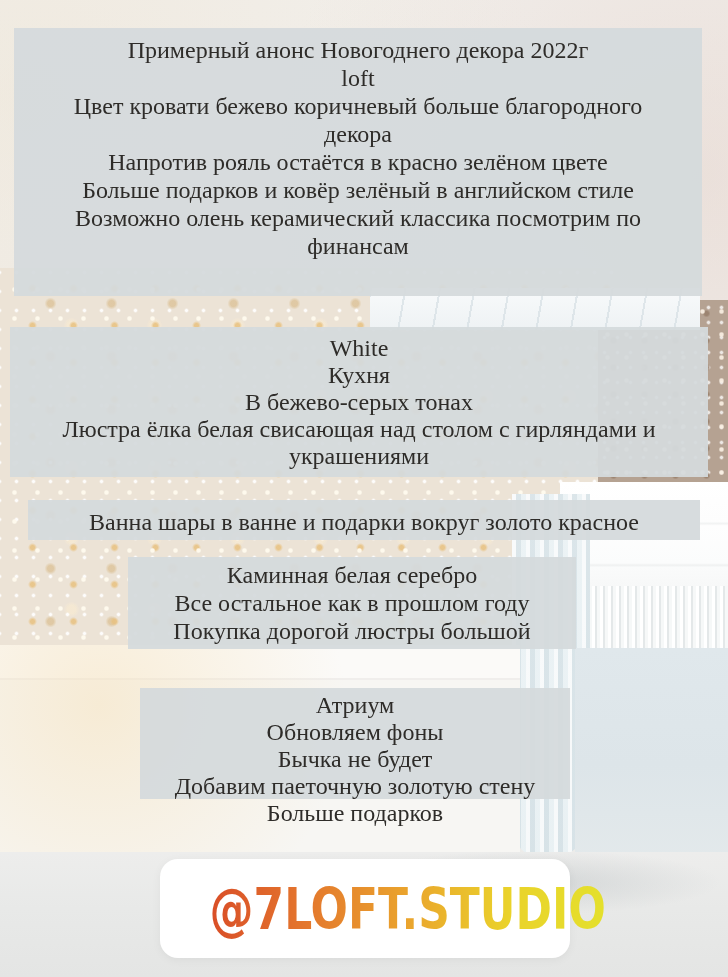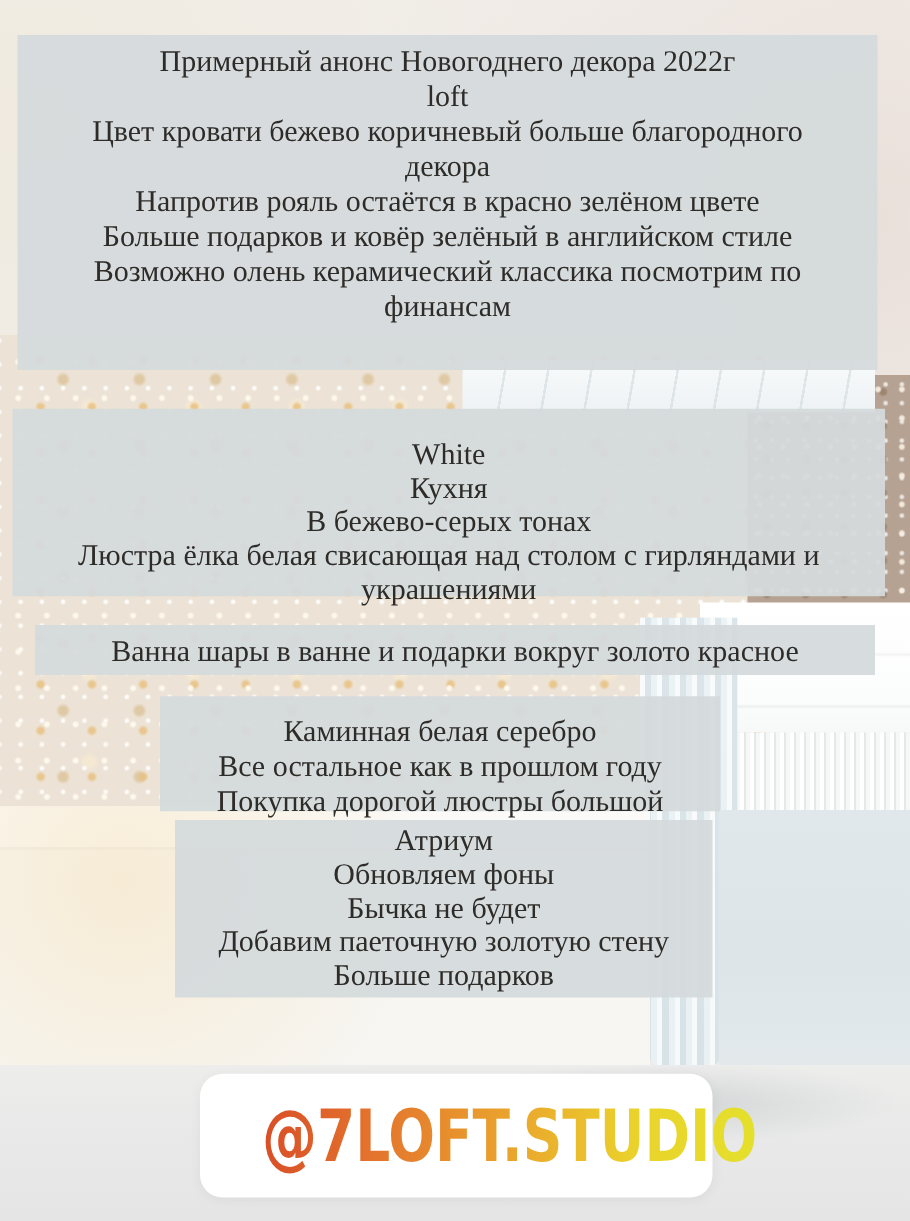--- a/index.html
+++ b/index.html
@@ -85,27 +85,27 @@
     position:absolute;
     background:rgba(213,218,220,.94);
     color:#2e2c29;
     text-align:center;
     font-size:24px;
     box-sizing:border-box;
   }
   .note .ln{white-space:nowrap;}
   #note-loft     {left:14px; top:28px;  width:688px;height:268px;padding-top:8px;}
   #note-loft .ln {line-height:28px;}
-  #note-white    {left:10px; top:327px; width:698px;height:150px;padding-top:24px;}
+  #note-white    {left:10px; top:327px; width:698px;height:150px;padding-top:8px;}
   #note-white .ln{line-height:27px;}
   #note-bath     {left:28px; top:500px; width:672px;height:40px; padding-top:7px;}
   #note-bath .ln {line-height:30px;}
-  #note-fireplace{left:128px;top:557px; width:448px;height:92px; padding-top:15px;}
+  #note-fireplace{left:128px;top:557px; width:448px;height:92px; padding-top:4px;}
   #note-fireplace .ln{line-height:28px;}
-  #note-atrium   {left:140px;top:656px; width:430px;height:142px;padding-top:4px;}
+  #note-atrium   {left:140px;top:688px; width:430px;height:111px;padding-top:4px;}
   #note-atrium .ln{line-height:27px;}
   
   #logo-badge{
     position:absolute;left:160px;top:859px;width:410px;height:99px;
     background:#ffffff;border-radius:18px;
     box-shadow:0 2px 10px rgba(0,0,0,.05);
     display:flex;align-items:center;justify-content:flex-start;
   }
   #logo-text{
     font-family:"DejaVu Sans","Liberation Sans",sans-serif;

